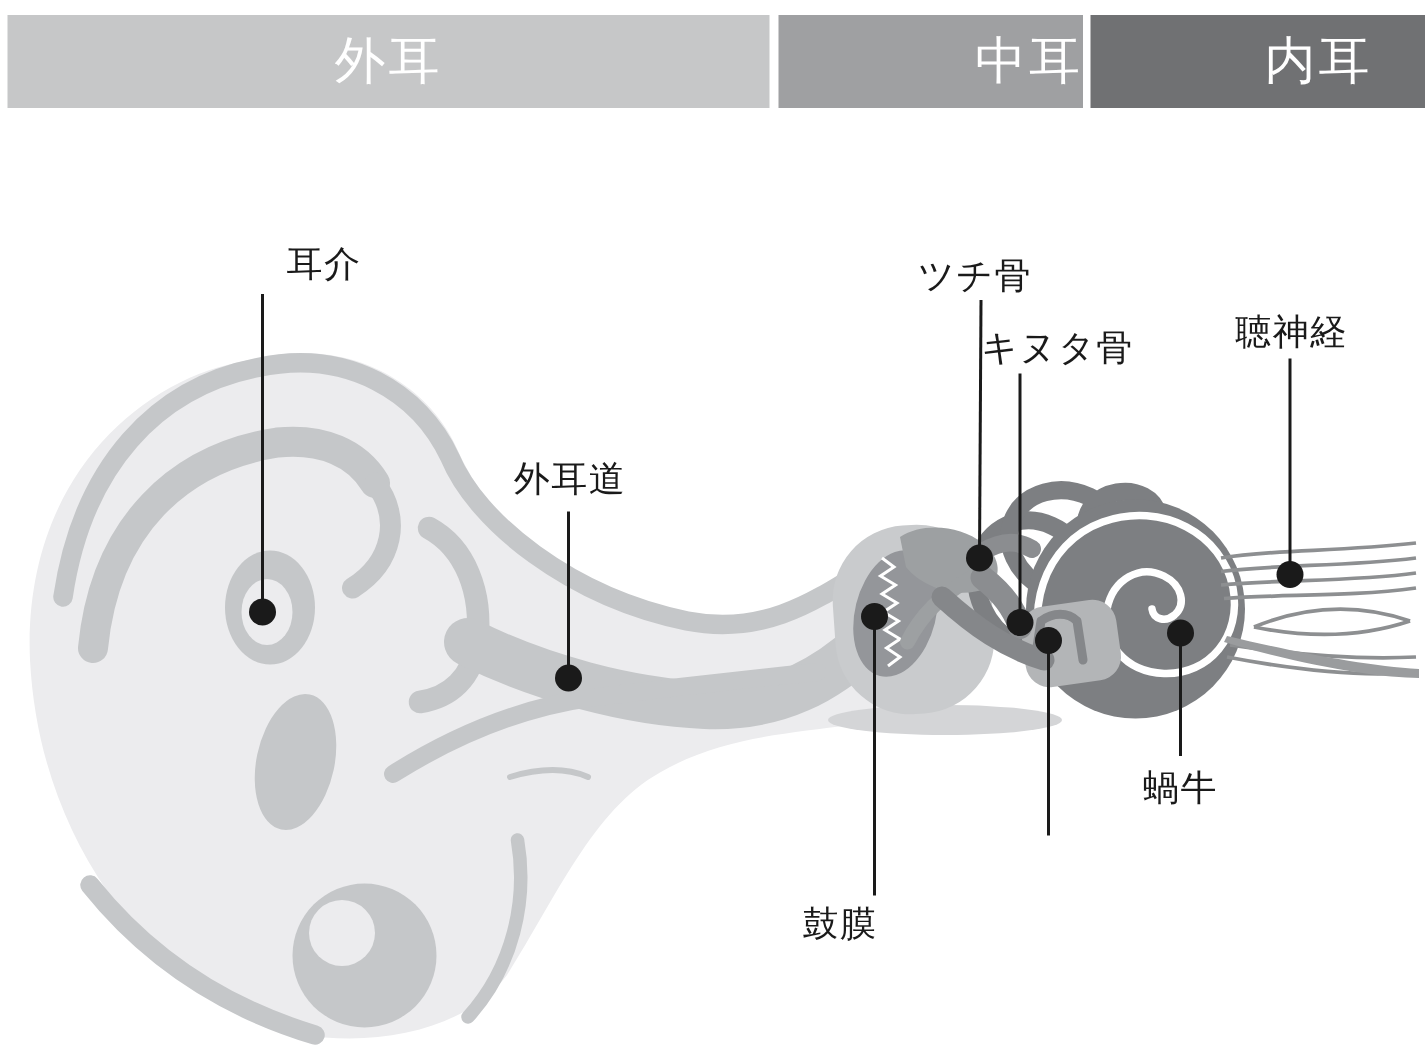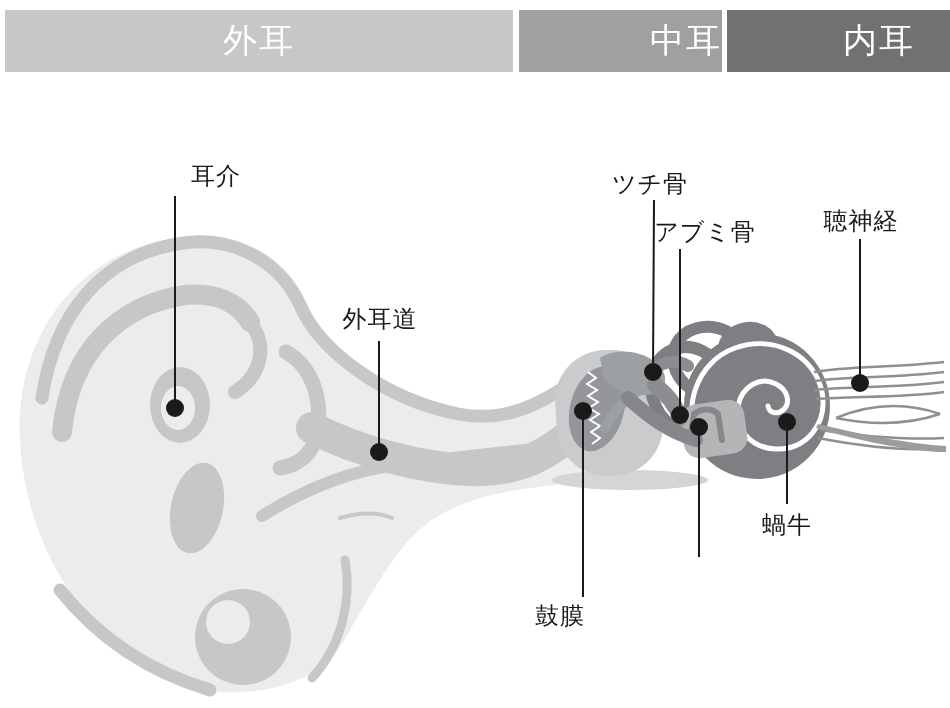--- a/index.html
+++ b/index.html
@@ -152,18 +152,18 @@
       <circle cx="860" cy="383" r="9"></circle>
       <circle cx="583" cy="411" r="9"></circle>
       <circle cx="699" cy="427" r="9"></circle>
       <circle cx="787" cy="422" r="9"></circle>
     </g>
   </svg>
 
   <div class="lbl" style="left:176px;top:160px;margin-left:40px;">耳介</div>
   <div class="lbl" style="left:380px;top:303px;font-family:Liberation Serif, serif;">外耳道</div>
   <div class="lbl" style="left:650px;top:168px;">ツチ骨</div>
-  <div class="lbl" style="left:705px;top:216px;">アブミ骨</div>
+  <div class="lbl" style="left:705px;top:216px;">キヌタ骨</div>
   <div class="lbl" style="left:861px;top:205px;">聴神経</div>
   <div class="lbl" style="left:560px;top:600px;">鼓膜</div>
   <div class="lbl" style="left:787px;top:509px;">蝸牛</div>
 
 </div>
 
 </body></html>

